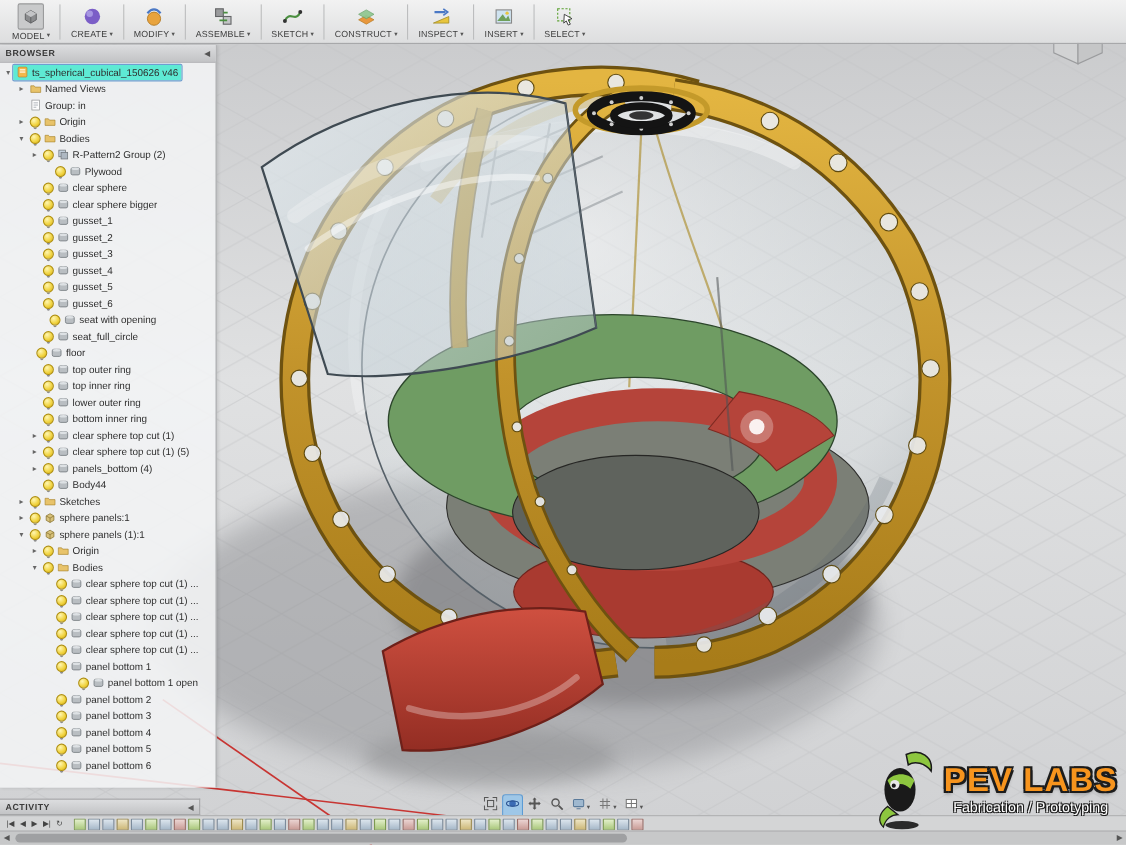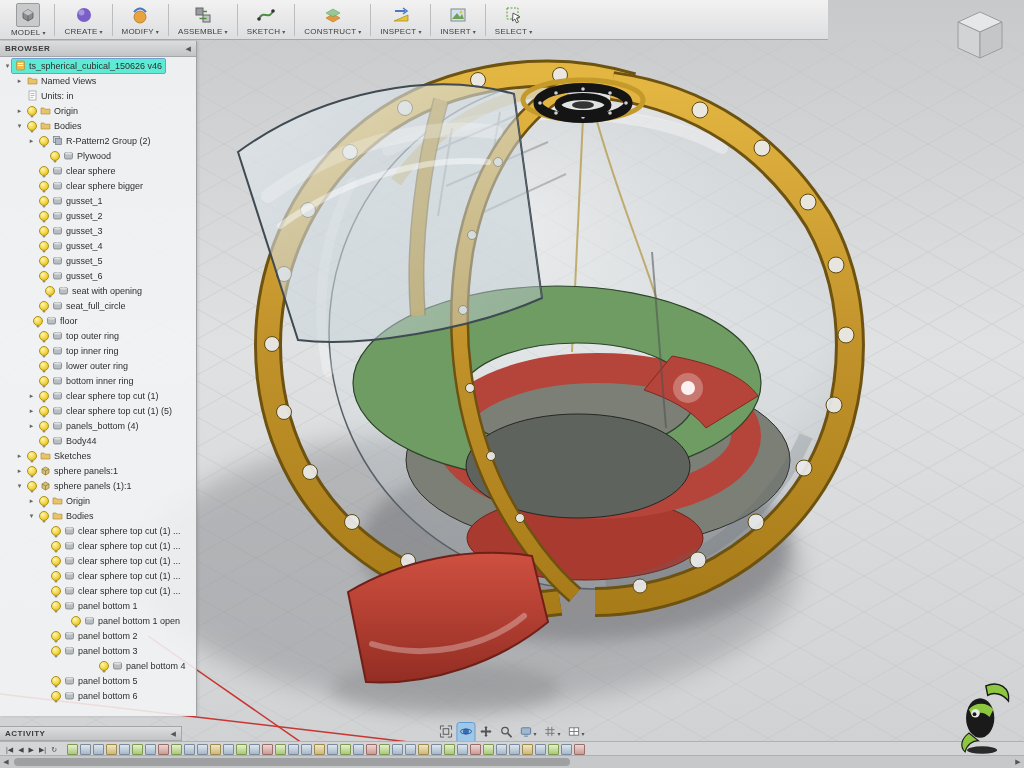--- a/index.html
+++ b/index.html
@@ -3,21 +3,21 @@
 <meta charset="utf-8">
 <style>
   html,body{margin:0;padding:0;}
   body{width:1024px;height:768px;overflow:hidden;position:relative;background:#d7d8d9;
        font-family:"Liberation Sans",sans-serif;-webkit-font-smoothing:antialiased;}
 
   
   #scene{position:absolute;left:0;top:0;width:1024px;height:768px;z-index:0;}
 
   
-  #toolbar{position:absolute;left:0;top:0;width:828px;height:40px;z-index:20;
+  #toolbar{position:absolute;left:0;top:0;width:1024px;height:40px;z-index:20;
     background:linear-gradient(#f2f2f2,#dddedf);border-bottom:1px solid #a7a8aa;
     display:flex;align-items:center;padding-left:4px;box-sizing:border-box;}
   #toolbar-menus{display:flex;align-items:center;height:100%;}
   .tb-menu{display:flex;flex-direction:column;align-items:center;justify-content:center;
     padding:1px 7px;height:36px;cursor:pointer;border-radius:2px;}
   .tb-menu-active .tb-icon{background:#c9cacb;border:1px solid #9a9b9c;border-radius:2px;}
   .tb-icon{width:22px;height:22px;display:flex;align-items:center;justify-content:center;}
   .tb-icon svg{width:20px;height:20px;}
   .tb-lblrow{display:flex;align-items:center;gap:2px;margin-top:1px;}
   .tb-label{font-size:8px;color:#3c3c3c;letter-spacing:.2px;}
@@ -422,21 +422,21 @@
       </div>
       <div class="trow" style="padding-left: 15px;">
         <span class="tarrow"></span>
         <span class="tbody">
           <span class="ticon">
             <svg viewBox="0 0 11 11">
               <rect x="2" y="1" width="7" height="9" fill="#fdfdfd" stroke="#8a8b8d" stroke-width=".6"></rect>
               <path d="M3.5 3.5H7.5M3.5 5.5H7.5M3.5 7.5H6" stroke="#9aa0a6" stroke-width=".7"></path>
             </svg>
           </span>
-          <span class="tlabel">Units: in</span>
+          <span class="tlabel">Group: in</span>
         </span>
       </div>
       <div class="trow" style="padding-left: 15px;">
         <span class="tarrow">▸</span>
         <span class="tbody">
           <span class="bulb"></span>
           <span class="ticon">
             <svg viewBox="0 0 11 11">
               <path d="M1 3 H4 L5 4.2 H10 V9 H1 Z" fill="#e8c36a" stroke="#a8852f" stroke-width=".6"></path>
             </svg>
@@ -903,21 +903,21 @@
           <span class="bulb"></span>
           <span class="ticon">
             <svg viewBox="0 0 11 11">
               <rect x="1.5" y="2.5" width="8" height="6.5" rx="1.5" fill="#b9bec2" stroke="#70767c" stroke-width=".7"></rect>
               <ellipse cx="5.5" cy="3.4" rx="3.5" ry="1.1" fill="#dde1e4"></ellipse>
             </svg>
           </span>
           <span class="tlabel">panel bottom 3</span>
         </span>
       </div>
-      <div class="trow" style="padding-left: 39px; margin-left: 48px;">
+      <div class="trow" style="padding-left: 39px;">
         <span class="tarrow"></span>
         <span class="tbody">
           <span class="bulb"></span>
           <span class="ticon">
             <svg viewBox="0 0 11 11">
               <rect x="1.5" y="2.5" width="8" height="6.5" rx="1.5" fill="#b9bec2" stroke="#70767c" stroke-width=".7"></rect>
               <ellipse cx="5.5" cy="3.4" rx="3.5" ry="1.1" fill="#dde1e4"></ellipse>
             </svg>
           </span>
           <span class="tlabel">panel bottom 4</span>
@@ -1064,13 +1064,17 @@
 <div id="brand">
   <svg width="66" height="80" viewBox="0 0 70 80">
     <path d="M38 6 C52 0 64 8 62 22 C56 14 46 12 40 16 Z" fill="#8dc63f" stroke="#1a1a1a" stroke-width="1.5"></path>
     <ellipse cx="32" cy="40" rx="15" ry="21" fill="#1a1a1a"></ellipse>
     <path d="M20 31 C26 23 40 23 46 31 L42 39 C36 33 28 33 24 39 Z" fill="#8dc63f"></path>
     <circle cx="27" cy="35" r="4.5" fill="#e8e8e8"></circle>
       <circle cx="26" cy="36" r="2" fill="#1a1a1a"></circle>
     <path d="M20 56 C12 62 10 70 16 76 C18 68 24 64 30 64 Z" fill="#8dc63f" stroke="#1a1a1a" stroke-width="1.2"></path>
     <ellipse cx="34" cy="74" rx="16" ry="4" fill="#2a2a2a"></ellipse>
   </svg>
+  <div id="brand-text">
+    <span class="brand-name">PEV LABS</span>
+    <span class="brand-tag">Fabrication / Prototyping</span>
+  </div>
 </div>
 
 </body></html>

